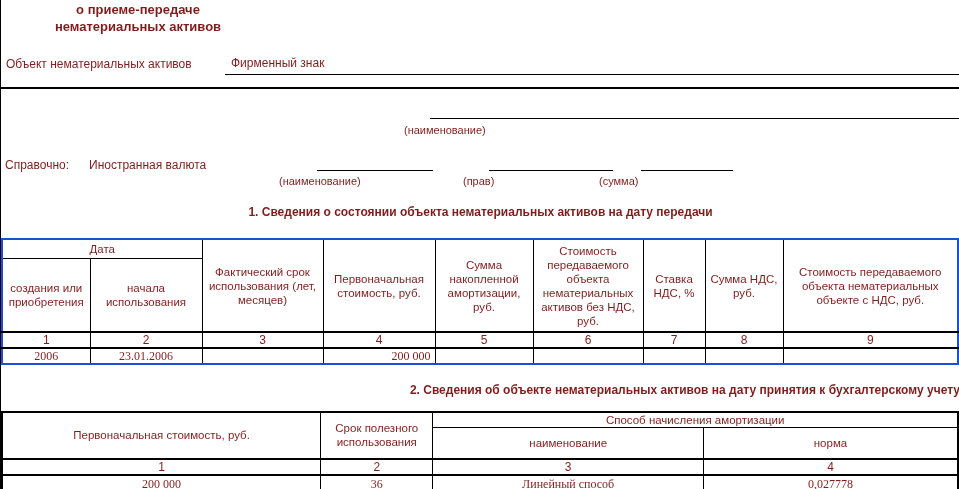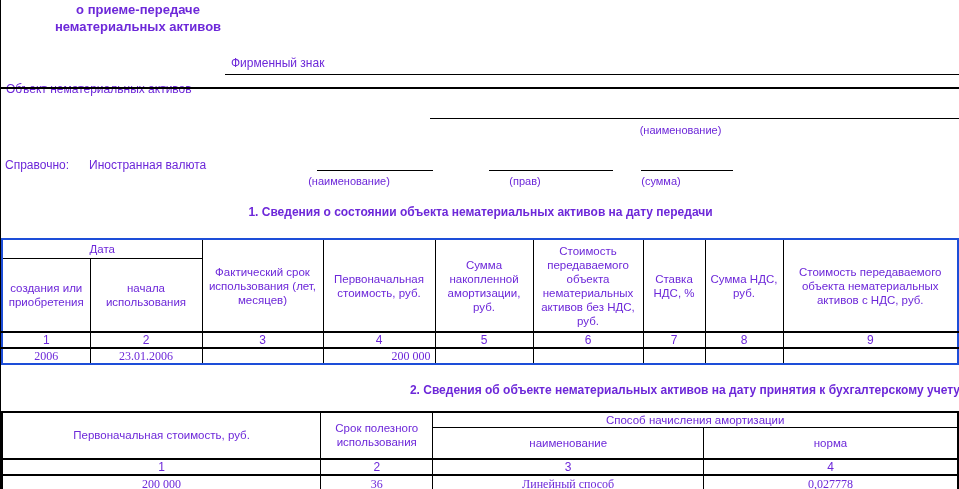--- a/index.html
+++ b/index.html
@@ -1,28 +1,28 @@
 <!DOCTYPE html>
 <html><head>
 <meta charset="utf-8">
 <style>
   * { margin:0; padding:0; box-sizing:border-box; }
   html,body { background:#fff; }
   .page {
     position:relative; width:959px; height:489px; background:#fff;
-    font-family:"Liberation Sans", sans-serif; color:#6d28d9; overflow:hidden;
+    font-family:"Liberation Sans", sans-serif; color:#7f1d1d; overflow:hidden;
     border-left:1px solid #000;
   }
   .doc-title { position:absolute; top:1px; left:0; width:274px; text-align:center;
     font-weight:bold; font-size:13px; line-height:17px; }
   .lbl { position:absolute; font-size:12px; white-space:nowrap; }
   .fill-line { position:absolute; border-bottom:1px solid #000; font-size:12px;margin-left:26px; }
-  .hint { position:absolute; font-size:11px; text-align:center; white-space:nowrap; }
+  .hint { position:absolute; font-size:11px; text-align:left; white-space:nowrap; }
 
-  .object-label { left:5px; top:57px;margin-top:25px; }
+  .object-label { left:5px; top:57px; }
   .object-field { left:198px; top:56px; width:760px; height:19px; padding-left:6px; }
 
   .hrule { position:absolute; left:0; top:87px; width:959px; border-top:2px solid #000; }
 
   .org-label { left:5px; top:108px; }
   .org-field { left:403px; top:101px; width:553px; height:18px; }
   .org-hint  { left:403px; top:124px; width:553px; }
 
   .ref-label    { left:4px;  top:158px; }
   .ref-currency { left:88px; top:158px; }
@@ -110,21 +110,21 @@
     </colgroup>
     <tbody>
         <tr class="r-date">
       <td colspan="2">Дата</td>
       <td rowspan="2">Фактический срок использования (лет, месяцев)</td>
       <td rowspan="2">Первоначальная стоимость, руб.</td>
       <td rowspan="2">Сумма накопленной амортизации, руб.</td>
       <td rowspan="2">Стоимость передаваемого объекта нематериальных активов без НДС, руб.</td>
       <td rowspan="2">Ставка НДС, %</td>
       <td rowspan="2">Сумма НДС, руб.</td>
-      <td rowspan="2">Стоимость передаваемого объекта нематериальных активов с НДС, руб.</td>
+      <td rowspan="2">Стоимость передаваемого объекта нематериальных объекте с НДС, руб.</td>
     </tr>
     <tr class="r-sub">
       <td>создания или приобретения</td>
       <td>начала использования</td>
     </tr>
     <tr class="num-row">
       <td>1</td>
       <td>2</td>
       <td>3</td>
       <td>4</td>

